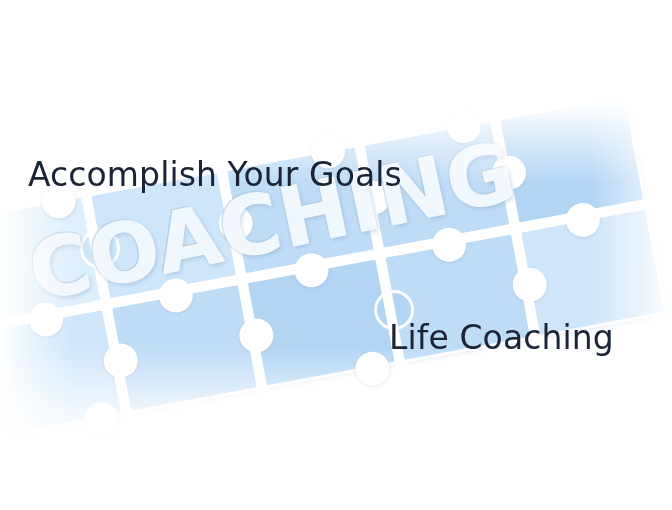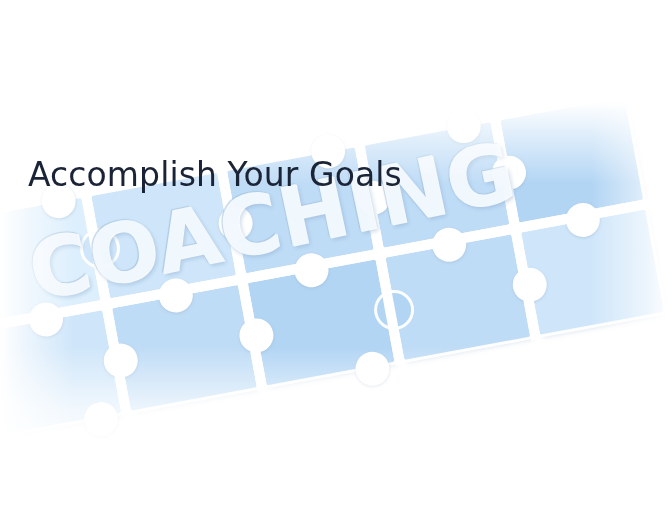--- a/index.html
+++ b/index.html
@@ -201,14 +201,15 @@
 
   <div id="watermark-wrap">
     <div id="coaching-watermark">COACHING</div>
   </div>
 
   <div id="vignette"></div>
 
   <div class="headline" id="line-accomplish">Accomplish Your Goals</div>
 
 
+  <div class="headline" id="line-lifecoaching">Life Coaching</div>
 
 </div>
 
 </body></html>

